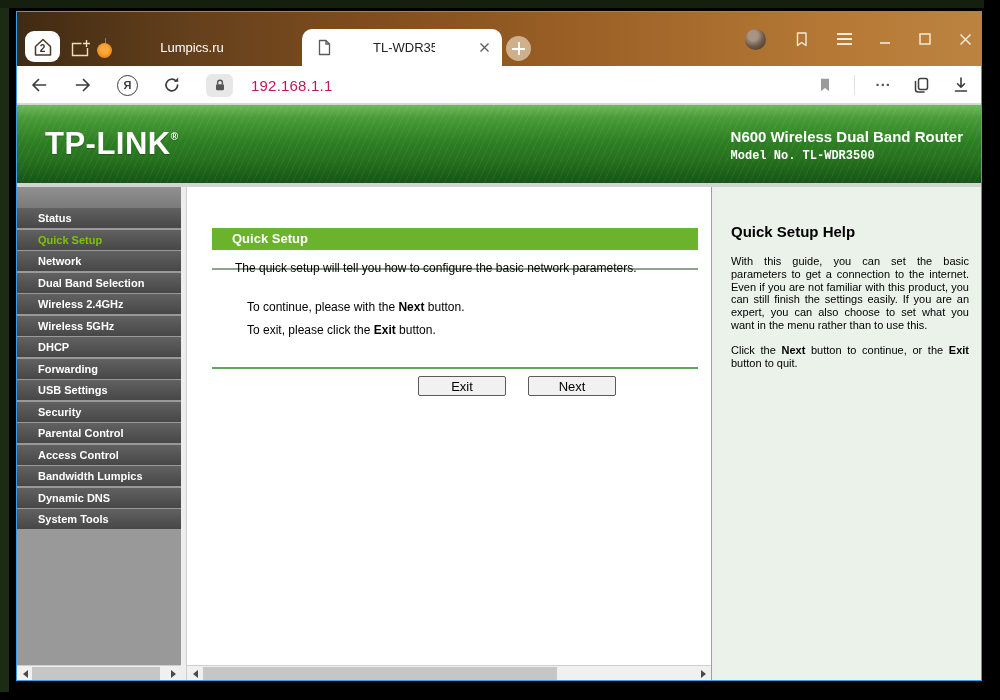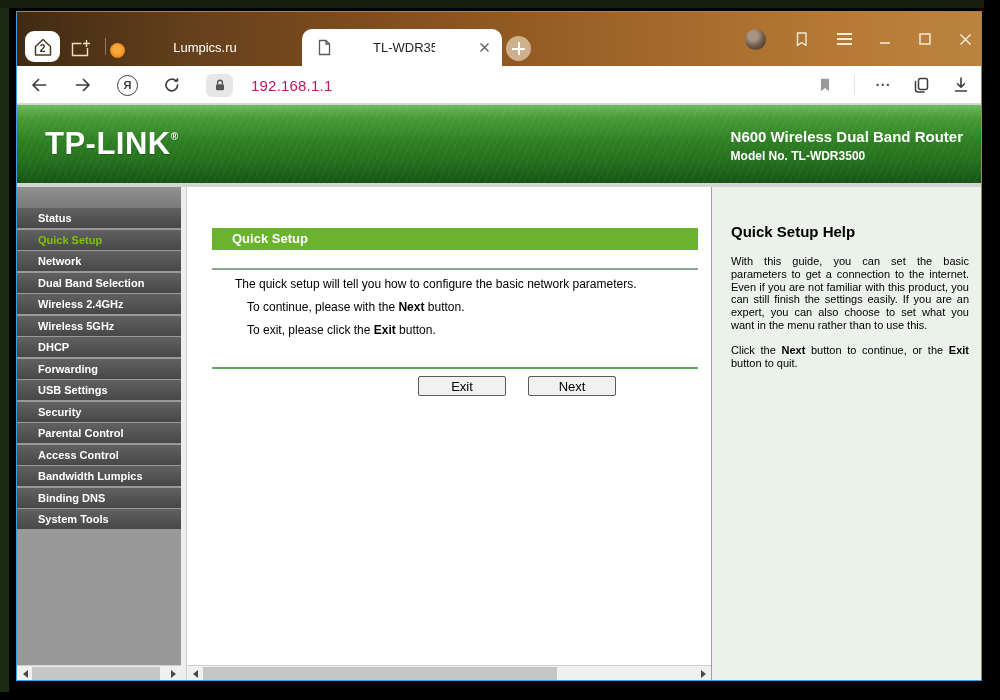--- a/index.html
+++ b/index.html
@@ -14,21 +14,21 @@
 
   
   .titlebar { position:absolute; left:0; top:0; width:100%; height:54px;
     background:linear-gradient(90deg,#402a12 0%,#64401c 18%,#7d4c1d 35%,#975d24 55%,#a96d2e 72%,#b77a36 86%,#bb8340 100%); }
   .home-btn { position:absolute; left:8px; top:19px; width:35px; height:31px; background:#fff;
     border-radius:9px; display:flex; align-items:center; justify-content:center; cursor:pointer; }
   .home-btn .badge { position:absolute; top:12px; left:0; width:100%; text-align:center;
     font-size:10px; font-weight:bold; color:#333; }
   .newwin-btn { position:absolute; left:52px; top:27px; width:24px; height:20px; cursor:pointer; }
   .tb-divider { position:absolute; left:88px; top:26px; width:1px; height:17px; background:rgba(255,255,255,.35); }
-  .pinned-tab { position:absolute; left:75px; top:18px; width:210px; height:36px; cursor:pointer; }
+  .pinned-tab { position:absolute; left:62px; top:18px; width:210px; height:36px; cursor:pointer; }
   .pinned-fav { position:absolute; left:18px; top:13px; width:15px; height:15px; border-radius:50%;
     background:radial-gradient(circle at 50% 45%, #f9a93c 0 35%, #ef8418 70%, #d96f10 100%); }
   .pinned-label { position:absolute; left:48px; top:10px; width:130px; text-align:center;
     color:#fff; font-size:13px; }
   .active-tab { position:absolute; left:285px; top:17px; width:200px; height:37px; background:#fff;
     border-radius:10px 10px 0 0; display:flex; align-items:center; padding:0 10px 0 15px; cursor:pointer;gap:41px; }
   .active-tab .tab-title { flex:1; text-align:center; font-size:13px; color:#222;
     white-space:nowrap; overflow:hidden; }
   .tab-close { width:16px; height:16px; display:flex; align-items:center; justify-content:center; cursor:pointer; }
   .plus-btn { position:absolute; left:489px; top:24px; width:25px; height:25px; border-radius:50%;
@@ -64,21 +64,21 @@
     background:linear-gradient(180deg,#6fba5d 0%,#4a9c38 16%,#2f8124 45%,#256f1e 72%,#175415 100%); }
   .green-header::after { content:""; position:absolute; inset:0;
     background:repeating-linear-gradient(115deg, rgba(255,255,255,.05) 0 1px, transparent 1px 6px); }
   .tp-logo { position:absolute; left:28px; top:50%; transform:translateY(-50%);
     color:#fff; font-size:31px; font-weight:bold; letter-spacing:.5px; z-index:2;
     text-shadow:0 1px 1px rgba(0,0,0,.25); }
   .tp-logo sup { font-size:10px; vertical-align:14px; }
   .hdr-right { position:absolute; right:18px; top:50%; transform:translateY(-46%);
     text-align:left; color:#fff; z-index:2; }
   .hdr-product { font-size:15px; font-weight:bold; }
-  .hdr-model { font-size:12px; font-weight:bold; margin-top:4px; }
+  .hdr-model { font-size:12px; font-weight:bold; margin-top:4px;font-family:Liberation Mono, monospace; }
 
   .frame-strip { position:absolute; left:0; top:171px; width:100%; height:4px; background:#d4d4d4; }
 
   
   .frames { position:absolute; left:0; top:175px; width:100%; height:495px; }
 
   .sidebar { position:absolute; left:0; top:0; width:164px; height:495px; background:#999; }
   .sb-top { height:21px; background:linear-gradient(180deg,#909090,#7b7b7b); }
   .menu-item { height:20px; margin-bottom:1.5px; line-height:20px; padding-left:21px;
     background:linear-gradient(180deg,#616161,#474747); color:#fff;
@@ -240,40 +240,40 @@
           <div class="menu-item">Dual Band Selection</div>
           <div class="menu-item">Wireless 2.4GHz</div>
           <div class="menu-item">Wireless 5GHz</div>
           <div class="menu-item">DHCP</div>
           <div class="menu-item">Forwarding</div>
           <div class="menu-item">USB Settings</div>
           <div class="menu-item">Security</div>
           <div class="menu-item">Parental Control</div>
           <div class="menu-item">Access Control</div>
           <div class="menu-item">Bandwidth Lumpics</div>
-          <div class="menu-item">Binding DNS</div>
+          <div class="menu-item">Dynamic DNS</div>
           <div class="menu-item">System Tools</div>
         </div>
       <div class="hscroll" style="left:0; width:164px;">
         <div class="hs-arrow" style="left:0;">
             <span class="tri-l"></span>
           </div>
         <div class="hs-thumb" style="left:15px; width:128px;"></div>
         <div class="hs-arrow" style="right:0;">
             <span class="tri-r"></span>
           </div>
       </div>
     </div>
 
     <div class="frame-border1"></div>
 
     <div class="main-frame">
       <div class="qs-bar">Quick Setup</div>
       <div class="divider1"></div>
-      <div class="main-text" style="left:48px; top:90px;">
+      <div class="main-text" style="left:48px; top:74px;">
         <span>The quick setup will tell you how to configure the basic network parameters.</span>
       </div>
       <div class="main-text" style="left:60px; top:113px;">
         <span>To continue, please with the </span><b>Next</b><span> button.</span>
       </div>
       <div class="main-text" style="left:60px; top:136px;">
         <span>To exit, please click the </span><b>Exit</b><span> button.</span>
       </div>
       <div class="divider2"></div>
       <button class="form-btn" style="left:231px;">Exit</button>

